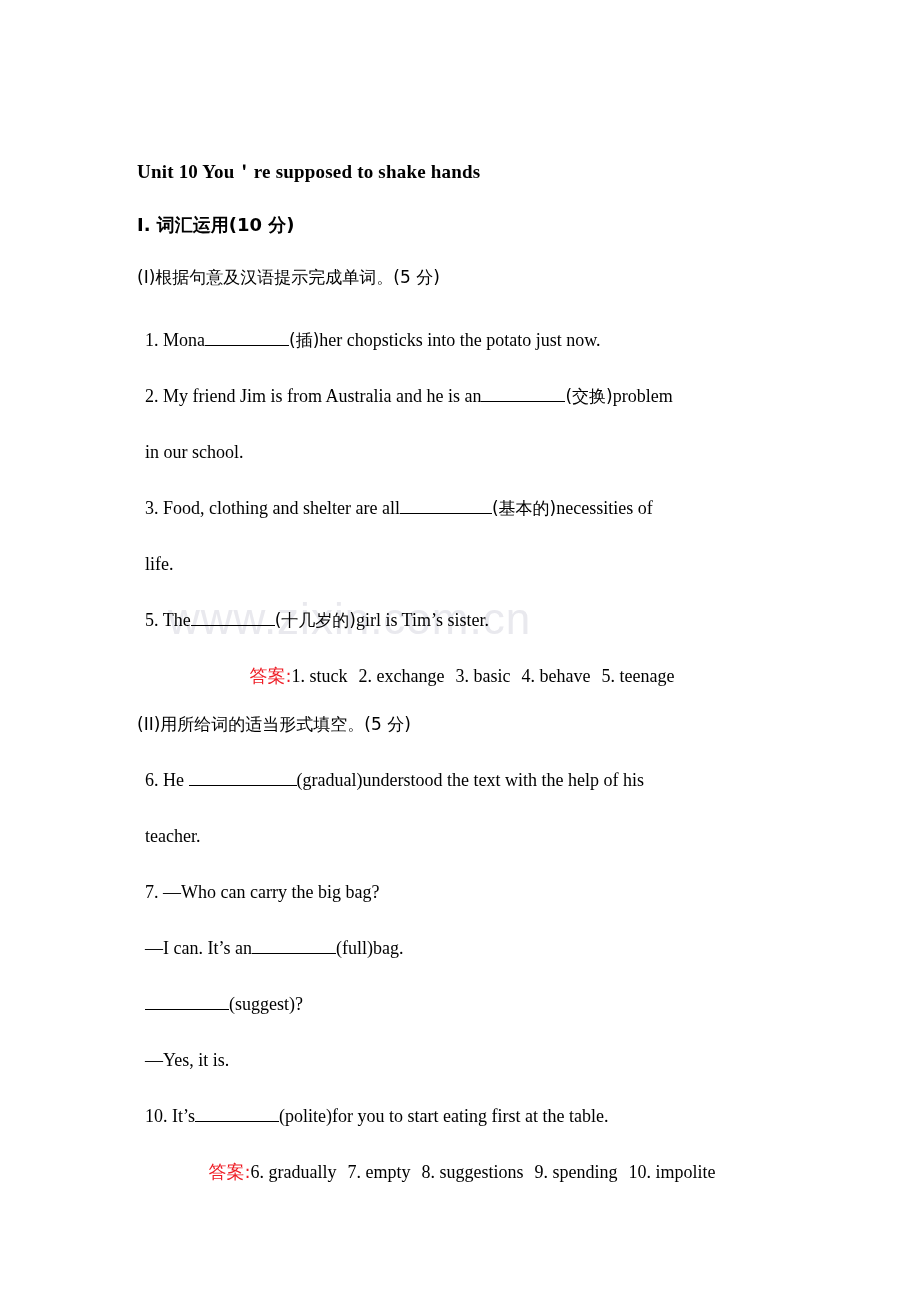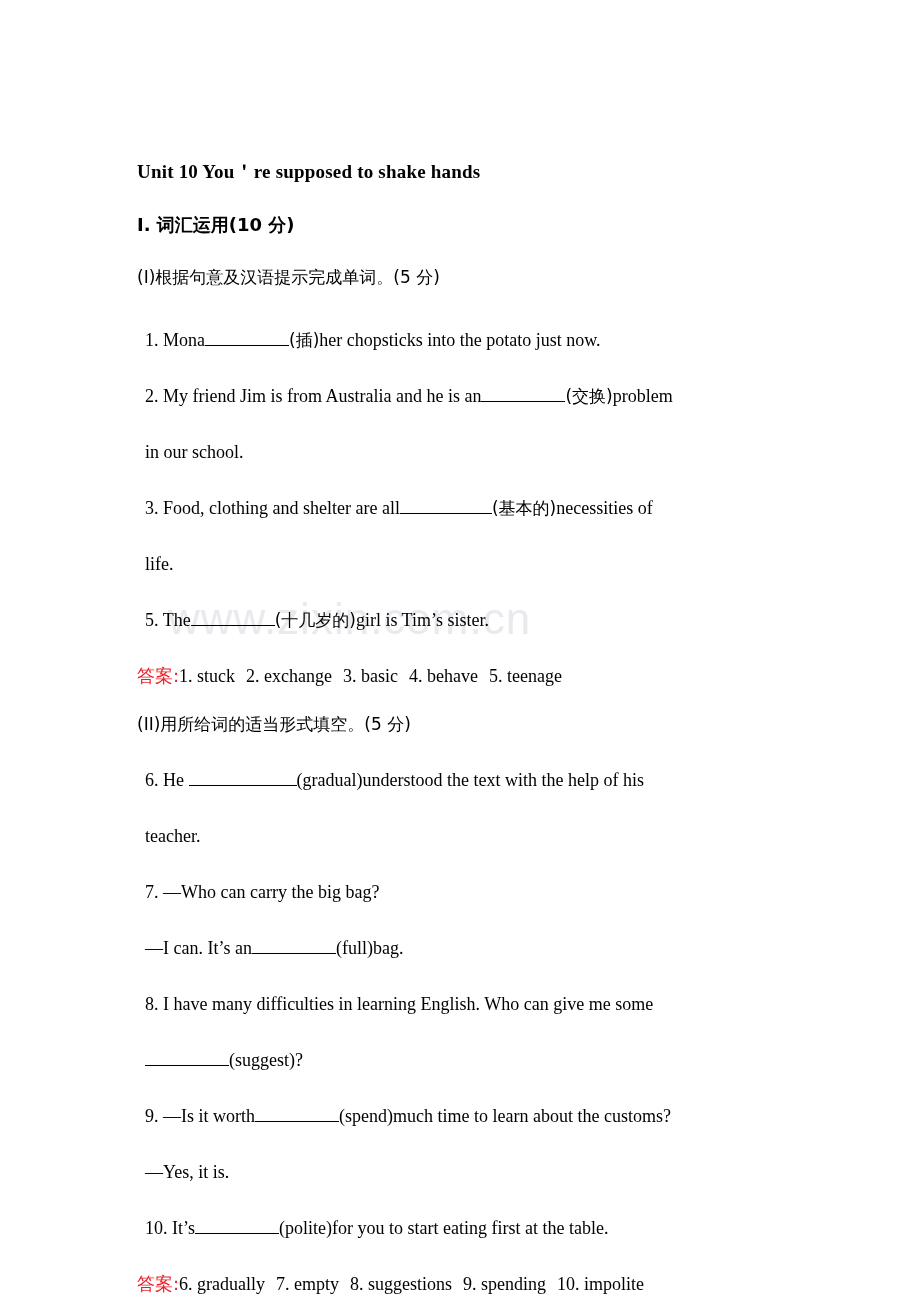--- a/index.html
+++ b/index.html
@@ -94,20 +94,21 @@
     text-justify: inter-word;
     width: 648px;
     font-family: Liberation Serif, serif;
   }
 
   .answer {
     font-size: 18px;
     line-height: 48px;
     margin: 0;
     white-space: nowrap;
+    text-align: center;
   }
   .answer .lab {
     color: #ee1c25;
   }
   .answer .sp {
     display: inline-block;
     width: 11px;
   }
 
   
@@ -165,24 +166,22 @@
     <div class="answer"><span class="lab cjk">答案:</span><span>1. stuck</span><span class="sp"></span><span>2. exchange</span><span class="sp"></span><span>3. basic</span><span class="sp"></span><span>4. behave</span><span class="sp"></span><span>5. teenage</span></div>
 
     <div class="sub-head" style="margin:0 0 0 0; line-height:48px;"><span class="cjk">(II)用所给词的适当形式填空。(5 分)</span></div>
 
     <div class="q wrap"><span>6. He </span><span class="blank b-xl"></span><span>(gradual)</span><span>understood the text with the help of his</span></div>
     <div class="q one"><span>teacher.</span></div>
 
     <div class="q one"><span>7. —Who can carry the big bag?</span></div>
     <div class="q one"><span>—I can. It’s an</span><span class="blank b-md"></span><span>(full)</span><span>bag.</span></div>
 
-    <div class="q one"><span>8. I have many difficulties in learning English. Who can give me some</span></div>
     <div class="q one"><span class="blank b-md"></span><span>(suggest)</span><span>?</span></div>
 
-    <div class="q one"><span>9. —Is it worth</span><span class="blank b-md"></span><span>(spend)</span><span>much time to learn about the customs?</span></div>
     <div class="q one"><span>—Yes, it is.</span></div>
 
     <div class="q one"><span>10. It’s</span><span class="blank b-md"></span><span>(polite)</span><span>for you to start eating first at the table.</span></div>
 
     <div class="answer"><span class="lab cjk">答案:</span><span>6. gradually</span><span class="sp"></span><span>7. empty</span><span class="sp"></span><span>8. suggestions</span><span class="sp"></span><span>9. spending</span><span class="sp"></span><span>10. impolite</span></div>
 
   </div>
 </div>
 
 </body></html>

